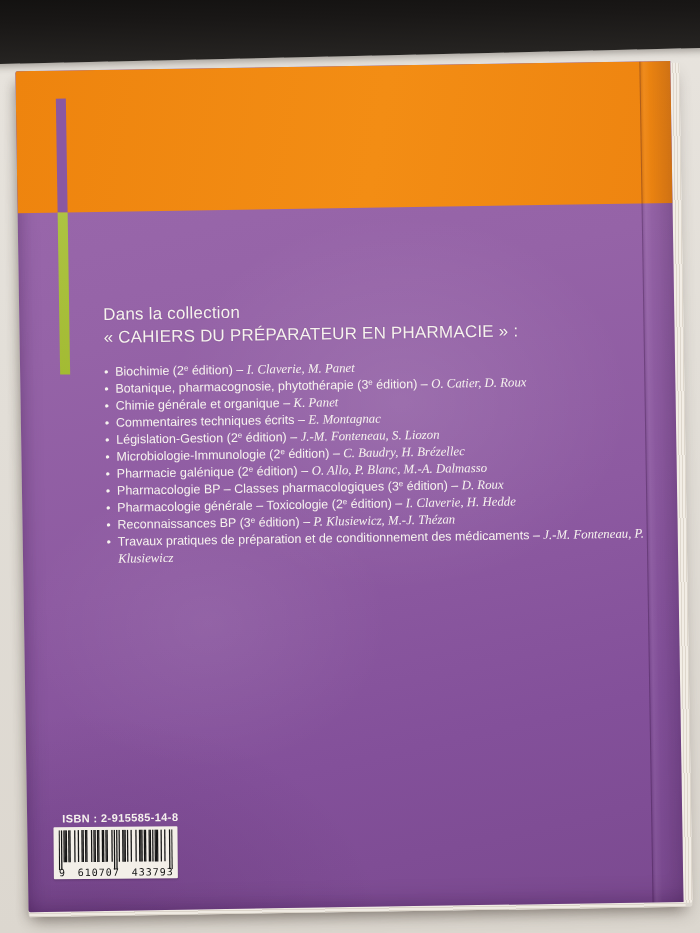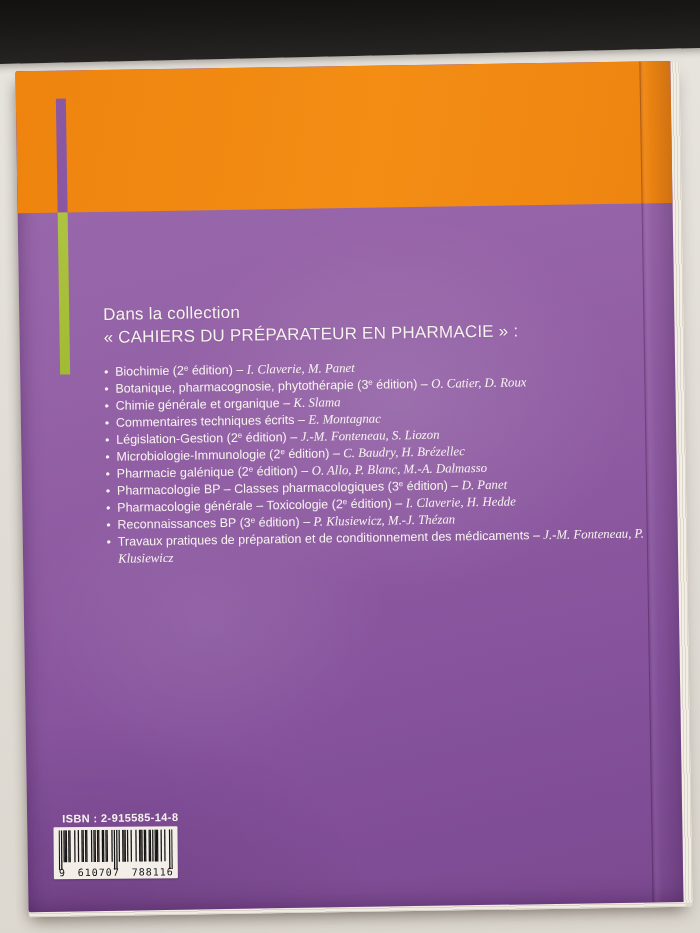--- a/index.html
+++ b/index.html
@@ -175,26 +175,26 @@
     <div class="stripe-green"></div>
     <div class="spine-crease"></div>
     <div class="mottle"></div>
 
     <div class="content">
       <div class="hdr1">Dans la collection</div>
       <div class="hdr2">« CAHIERS DU PRÉPARATEUR EN PHARMACIE » :</div>
       <ul class="titles">
           <li><span class="bullet">•</span><span class="title">Biochimie (2<sup>e</sup> édition)</span> – <span class="authors">I. Claverie, M. Panet</span></li>
           <li><span class="bullet">•</span><span class="title">Botanique, pharmacognosie, phytothérapie (3<sup>e</sup> édition)</span> – <span class="authors">O. Catier, D. Roux</span></li>
-          <li><span class="bullet">•</span><span class="title">Chimie générale et organique</span> – <span class="authors">K. Slama</span></li>
+          <li><span class="bullet">•</span><span class="title">Chimie générale et organique</span> – <span class="authors">K. Panet</span></li>
           <li><span class="bullet">•</span><span class="title">Commentaires techniques écrits</span> – <span class="authors">E. Montagnac</span></li>
           <li><span class="bullet">•</span><span class="title">Législation-Gestion (2<sup>e</sup> édition)</span> – <span class="authors">J.-M. Fonteneau, S. Liozon</span></li>
           <li><span class="bullet">•</span><span class="title">Microbiologie-Immunologie (2<sup>e</sup> édition)</span> – <span class="authors">C. Baudry, H. Brézellec</span></li>
           <li><span class="bullet">•</span><span class="title">Pharmacie galénique (2<sup>e</sup> édition)</span> – <span class="authors">O. Allo, P. Blanc, M.-A. Dalmasso</span></li>
-          <li><span class="bullet">•</span><span class="title">Pharmacologie BP – Classes pharmacologiques (3<sup>e</sup> édition)</span> – <span class="authors">D. Panet</span></li>
+          <li><span class="bullet">•</span><span class="title">Pharmacologie BP – Classes pharmacologiques (3<sup>e</sup> édition)</span> – <span class="authors">D. Roux</span></li>
           <li><span class="bullet">•</span><span class="title">Pharmacologie générale – Toxicologie (2<sup>e</sup> édition)</span> – <span class="authors">I. Claverie, H. Hedde</span></li>
           <li><span class="bullet">•</span><span class="title">Reconnaissances BP (3<sup>e</sup> édition)</span> – <span class="authors">P. Klusiewicz, M.-J. Thézan</span></li>
           <li><span class="bullet">•</span><span class="title">Travaux pratiques de préparation et de conditionnement des médicaments</span> – <span class="authors">J.-M. Fonteneau, P. Klusiewicz</span></li>
         </ul>
     </div>
 
     <div class="isbn-block">
       <div class="isbn-label">ISBN : 2-915585-14-8</div>
       <div class="barcode">
         <svg viewBox="0 0 95 40" preserveAspectRatio="none" xmlns="http://www.w3.org/2000/svg">
@@ -242,18 +242,18 @@
             <rect x="81" y="0" width="1.05" height="32" fill="#141414"></rect>
             <rect x="82" y="0" width="1.05" height="32" fill="#141414"></rect>
             <rect x="85" y="0" width="1.05" height="32" fill="#141414"></rect>
             <rect x="88" y="0" width="1.05" height="32" fill="#141414"></rect>
             <rect x="92" y="0" width="1.05" height="40" fill="#141414"></rect>
             <rect x="94" y="0" width="1.05" height="40" fill="#141414"></rect>
           </svg>
         <div class="barcode-digits">
           <span>9</span>
           <span>610707</span>
-          <span>788116</span>
+          <span>433793</span>
         </div>
       </div>
     </div>
   </div>
 </div>
 
 </body></html>

